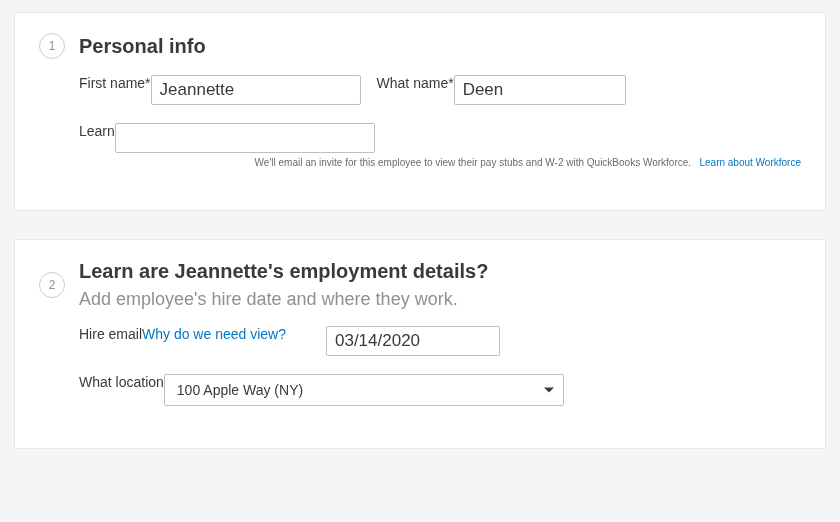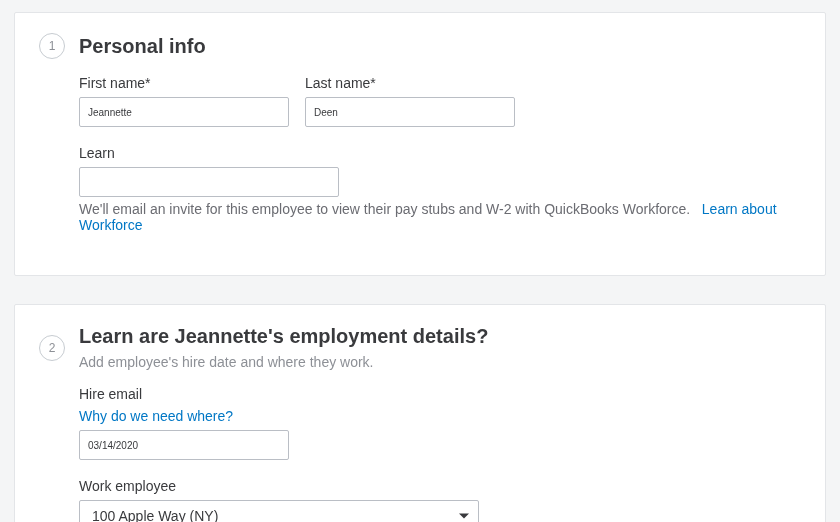--- a/index.html
+++ b/index.html
@@ -38,56 +38,57 @@
     font-size: 20px;
     font-weight: 700;
     color: #393a3d;
   }
   .section-body {
     margin-left: 40px;
     margin-top: 16px;
   }
   .section-sub {
     color: #8d9096;
-    font-size: 14px;
+    font-size: 18px;
     margin-top: 6px;
   }
   .row {
     display: flex;
     gap: 16px;
     align-items: flex-end;
     margin-bottom: 18px;
   }
   .field {
     display: flex;
-    flex-direction: column;
+    flex-direction: row;
   }
   .field label {
     font-size: 14px;
     color: #393a3d;
     margin-bottom: 6px;
   }
   input[type="text"] {
     border: 1px solid #babec5;
     border-radius: 2px;
     height: 30px;
     padding: 4px 8px;
-    font-size: 10px;
+    font-size: 17px;
     color: #393a3d;
     background: #fff;
   }
   .w-first { width: 210px; }
   .w-mi { width: 34px; }
-  .w-last { width: 210px; }
+  .w-last { width: 172px; }
   .w-email { width: 260px; }
-  .w-date { width: 210px; }
+  .w-date { width: 174px; margin-left: 40px; }
   .helper {
-    font-size: 14px;
+    font-size: 10px;
     color: #6b6c72;
     margin-top: 4px;
+    text-align: right;
   }
   .link {
     color: #0077c5;
     text-decoration: none;
     cursor: pointer;
   }
   .select-wrap {
     position: relative;
     width: 400px;
   }
@@ -123,21 +124,21 @@
     <div class="step-circle">1</div>
     <div class="section-title">Personal info</div>
   </div>
   <div class="section-body">
     <div class="row">
       <div class="field">
         <label>First name*</label>
         <input type="text" class="w-first" value="Jeannette" style="">
       </div>
       <div class="field">
-        <label>Last name*</label>
+        <label>What name*</label>
         <input type="text" class="w-last" value="Deen" style="">
       </div>
     </div>
     <div class="block">
       <div class="field">
         <label>Learn</label>
         <input type="text" class="w-email" value="" style="">
       </div>
       <div class="helper">
         <span>We'll email an invite for this employee to view their pay stubs and W-2 with QuickBooks Workforce.</span>
@@ -153,27 +154,27 @@
     <div class="step-circle">2</div>
     <div>
       <div class="section-title">Learn are Jeannette's employment details?</div>
       <div class="section-sub">Add employee's hire date and where they work.</div>
     </div>
   </div>
   <div class="section-body">
     <div class="block">
       <div class="field">
         <label>Hire email</label>
-        <a class="link" style="margin-bottom:6px;">Why do we need where?</a>
+        <a class="link" style="margin-bottom:6px;">Why do we need view?</a>
         <input type="text" class="w-date" value="03/14/2020" style="">
       </div>
     </div>
     <div class="block">
       <div class="field">
-        <label>Work employee</label>
+        <label>What location</label>
         <div class="select-wrap">
           <div class="select-box">
             <span>100 Apple Way (NY)</span>
           </div>
           <div class="caret"></div>
         </div>
       </div>
     </div>
   </div>
 </div>

